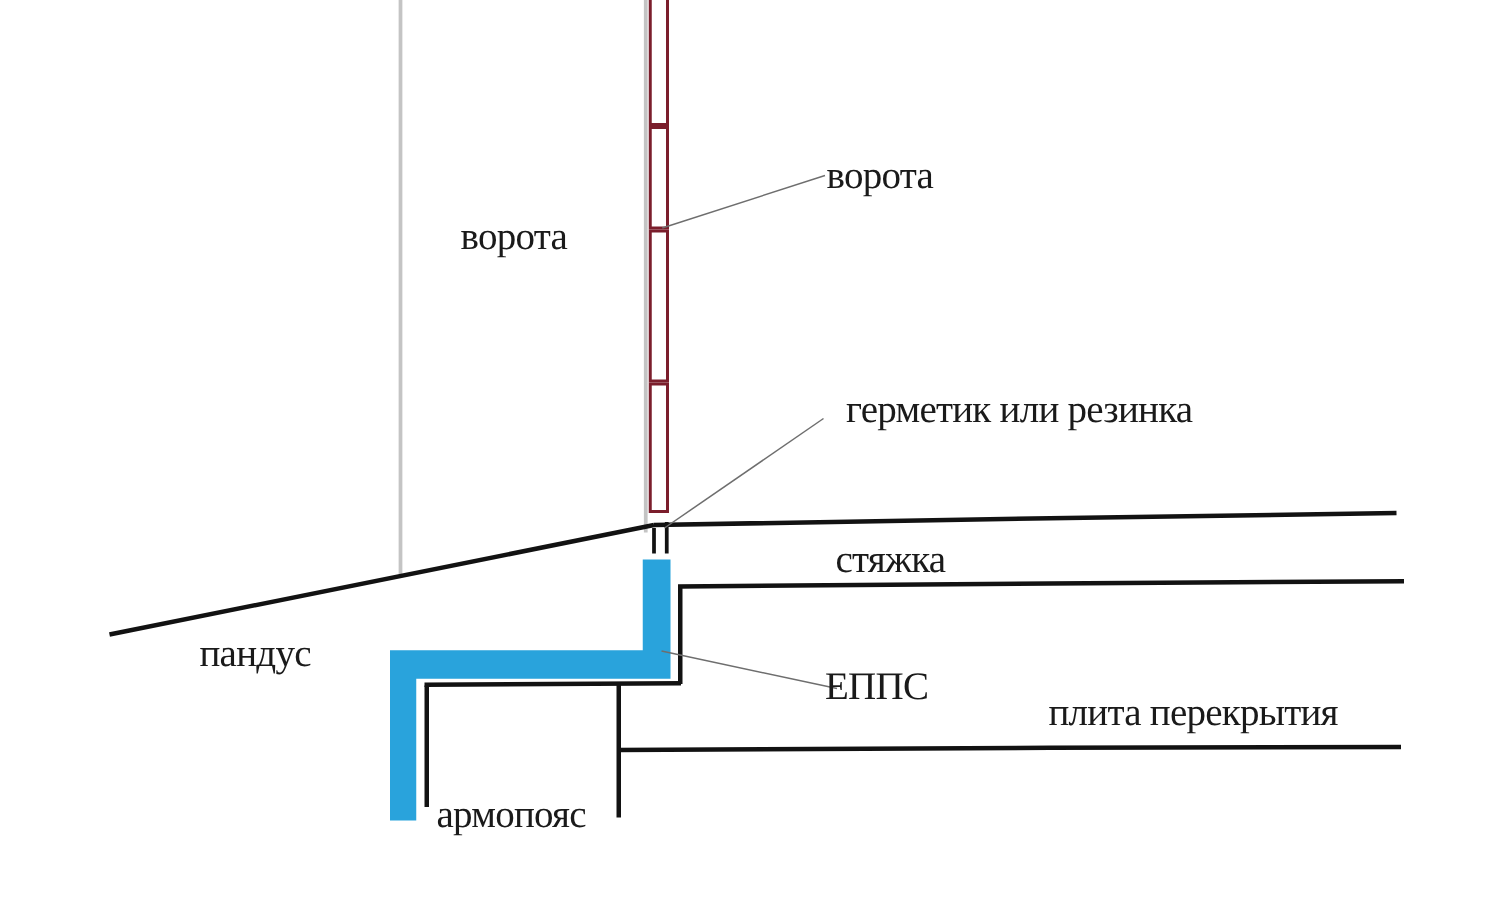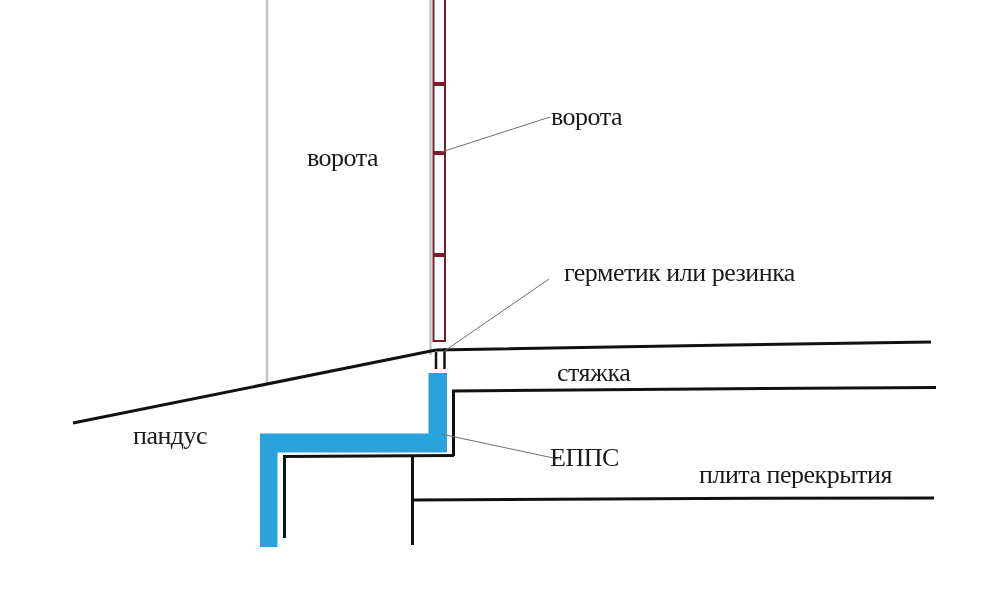--- a/index.html
+++ b/index.html
@@ -66,13 +66,14 @@
     <line x1="558" y1="459" x2="441" y2="434" class="leader-line"></line>
   </svg>
 
   <div class="diagram-label" style="left:307px; top:145px;">ворота</div>
   <div class="diagram-label" style="left:551px; top:104px;">ворота</div>
   <div class="diagram-label" style="left:564px; top:260px;">герметик или резинка</div>
   <div class="diagram-label" style="left:557px; top:360px;">стяжка</div>
   <div class="diagram-label" style="left:699px; top:414px;margin-top:48px;">плита перекрытия</div>
   <div class="diagram-label" style="left:550px; top:445px;">ЕППС</div>
   <div class="diagram-label" style="left:112px; top:423px;margin-left:21px;">пандус</div>
+  <div class="diagram-label" style="left:291px; top:530px;">армопояс</div>
 </div>
 
 </body></html>

